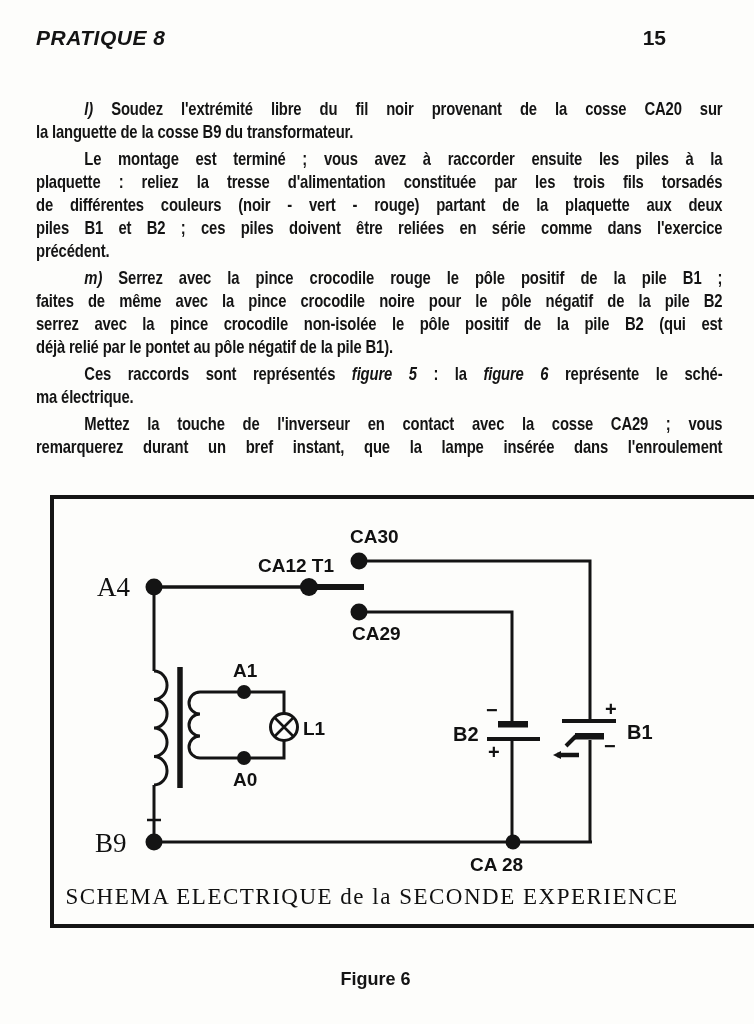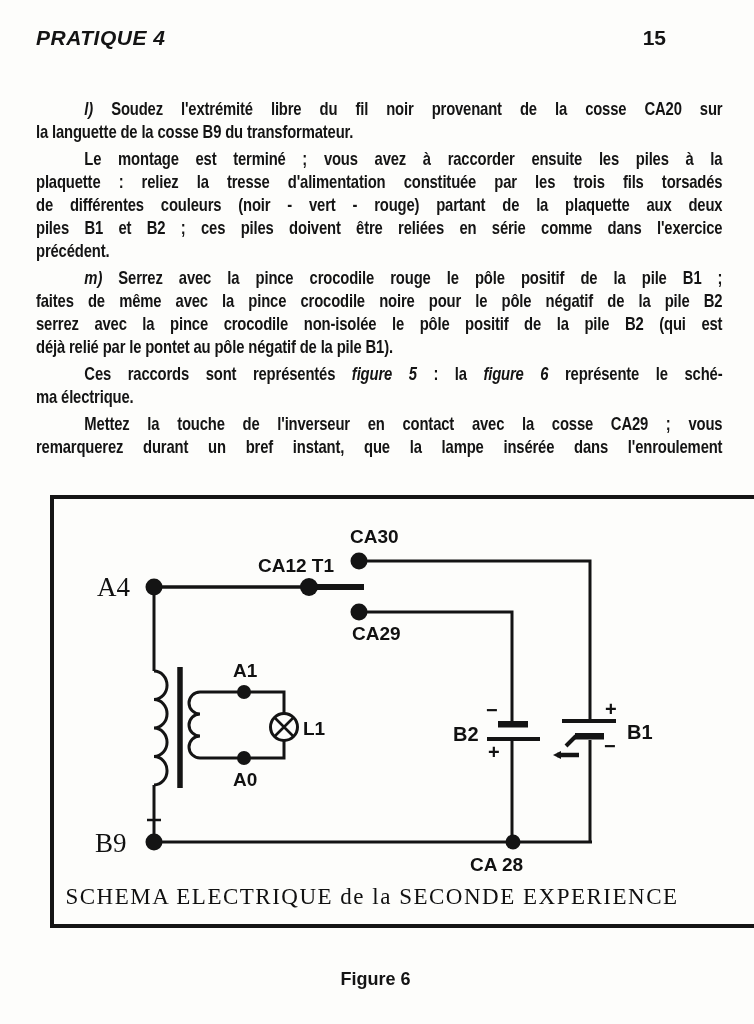--- a/index.html
+++ b/index.html
@@ -39,21 +39,21 @@
   .sign   { font:700 20px "Liberation Sans","DejaVu Sans",sans-serif; fill:#111; }
   .ftitle { font:400 23px "Liberation Serif","DejaVu Serif",serif; fill:#111; letter-spacing:1.5px; }
   .figcaption {
     position:absolute; left:50px; top:968px; width:651px; text-align:center;
     font:700 18px/22px "Liberation Sans","DejaVu Sans",sans-serif;
   }
 </style>
 </head>
 <body>
 
-<div class="hdr-title">PRATIQUE 4</div>
+<div class="hdr-title">PRATIQUE 8</div>
 <div class="page-num">15</div>
 
 <div class="body-text">
     <div class="para">
       <div class="tline just ind"><span class="it">l)</span><span> Soudez l'extrémité libre du fil noir provenant de la cosse CA20 sur</span></div>
       <div class="tline"><span>la languette de la cosse B9 du transformateur.</span></div>
     </div>
     <div class="para">
       <div class="tline just ind"><span>Le montage est terminé ; vous avez à raccorder ensuite les piles à la</span></div>
       <div class="tline just"><span>plaquette : reliez la tresse d'alimentation constituée par les trois fils torsadés</span></div>

